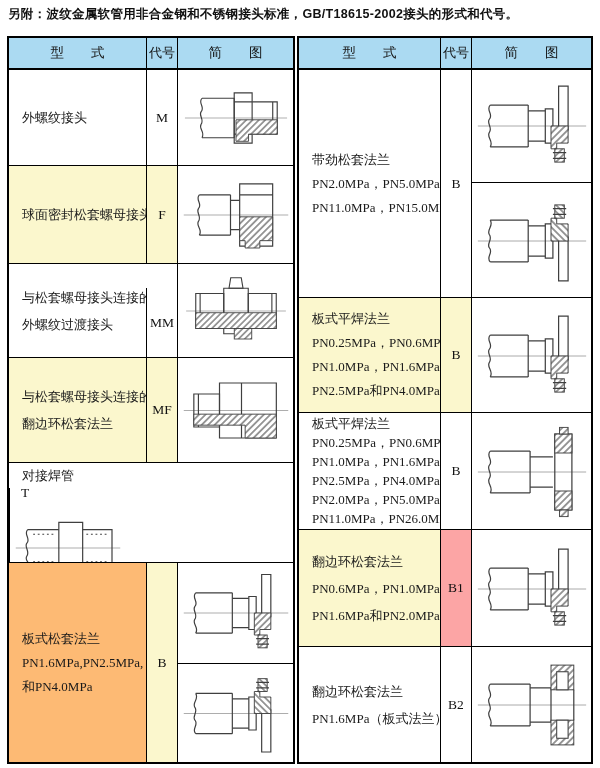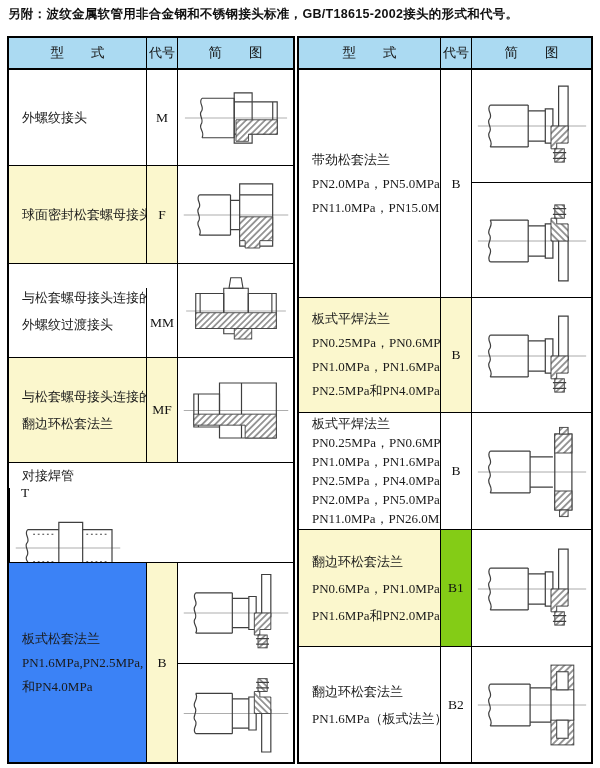--- a/index.html
+++ b/index.html
@@ -193,21 +193,21 @@
         </div>
         <div class="cell c-diag" style="width: 116px;">
           <div class="subcell" style="height: 100px;">
             <svg width="110" height="90" viewBox="0 0 120 96" preserveAspectRatio="xMidYMid meet">
               <use href="#joint-t"></use>
             </svg>
           </div>
         </div>
       </div>
       <div class="row" style="height: 199px;">
-        <div class="cell c-type" style="width: 137px; background: #3b82f6; line-height: 24px;">
+        <div class="cell c-type" style="width: 137px; background: #fdba74; line-height: 24px;">
           <div class="tline">板式松套法兰</div>
           <div class="tline">PN1.6MPa,PN2.5MPa,</div>
           <div class="tline">和PN4.0MPa</div>
         </div>
         <div class="cell c-code" style="width: 31px; background: rgb(251, 247, 205);">
           <span>B</span>
         </div>
         <div class="cell c-diag" style="width: 116px;">
           <div class="subcell" style="height: 100px;">
             <svg width="110" height="90" viewBox="0 0 120 96" preserveAspectRatio="xMidYMid meet">
@@ -287,21 +287,21 @@
             </svg>
           </div>
         </div>
       </div>
       <div class="row" style="height: 117px;">
         <div class="cell c-type" style="width: 141px; background: rgb(251, 247, 205); line-height: 27px;">
           <div class="tline">翻边环松套法兰</div>
           <div class="tline">PN0.6MPa，PN1.0MPa，</div>
           <div class="tline">PN1.6MPa和PN2.0MPa，</div>
         </div>
-        <div class="cell c-code" style="width: 31px; background: #84cc16;">
+        <div class="cell c-code" style="width: 31px; background: #fca5a5;">
           <span>B1</span>
         </div>
         <div class="cell c-diag" style="width: 120px;">
           <div class="subcell" style="height: 117px;">
             <svg width="114" height="96" viewBox="0 0 120 96" preserveAspectRatio="xMidYMid meet">
               <use href="#flange"></use>
             </svg>
           </div>
         </div>
       </div>

